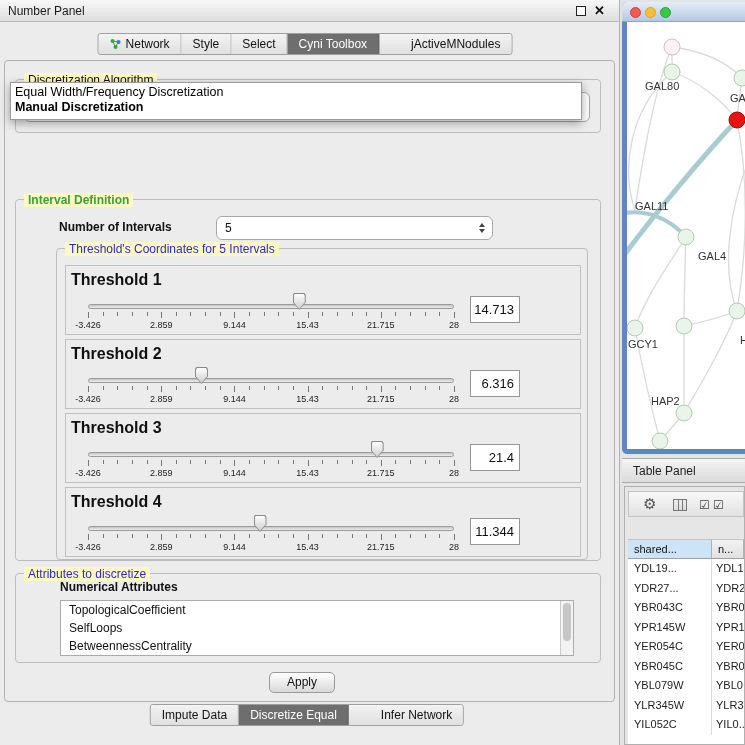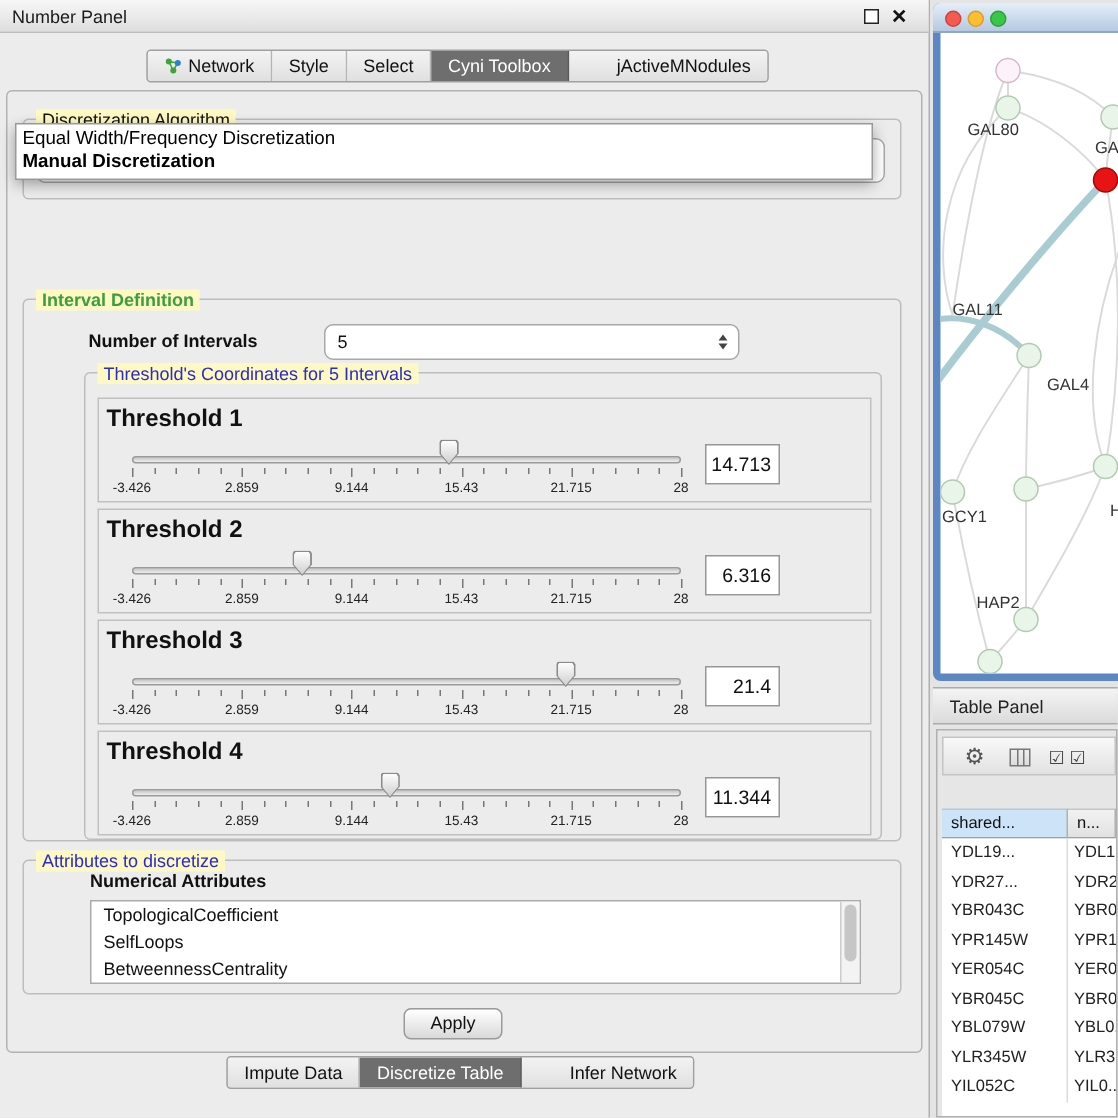--- a/index.html
+++ b/index.html
@@ -344,21 +344,21 @@
     </div>
 
     <div class="abs" id="apply-btn">Apply</div>
   </div>
 
   <div class="tab-strip" id="bottom-tab-strip">
       <div class="tab">
         <span>Impute Data</span>
       </div>
       <div class="tab sel">
-        <span>Discretize Table</span>
+        <span>Discretize Equal</span>
       </div>
       <div class="tab">
         <span>Infer Network</span>
       </div>
     </div>
 </div>
 
 <div class="abs" id="algo-popup">
   <div>
       <div class="popup-item">Equal Width/Frequency Discretization</div>

